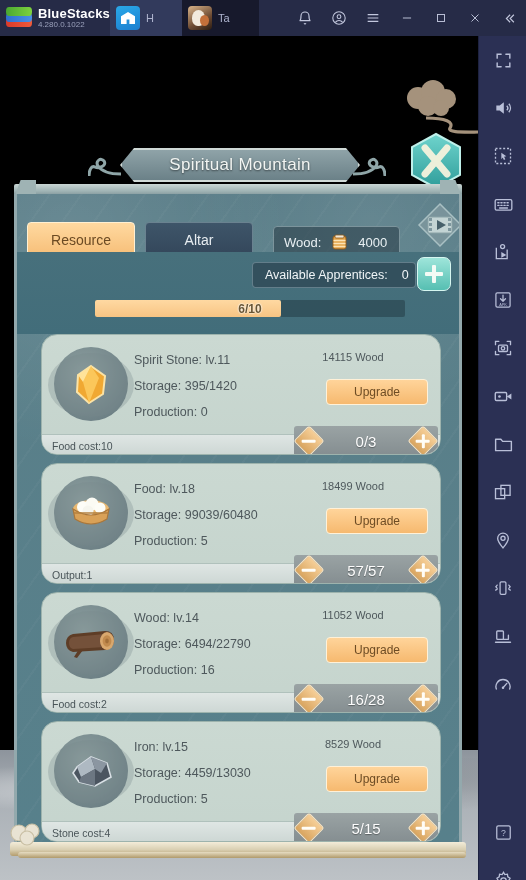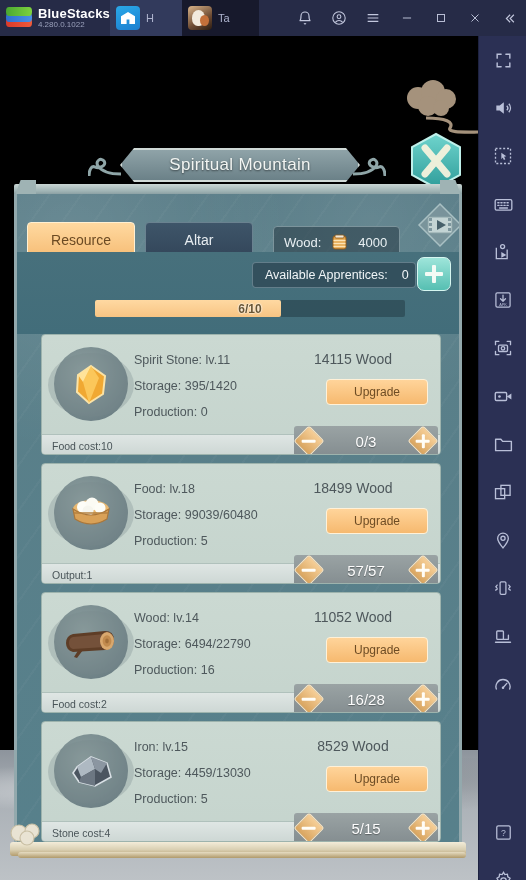--- a/index.html
+++ b/index.html
@@ -204,36 +204,36 @@
     font-size: 12px; color: #6a5634; font-weight: bold;
     text-shadow: 0 0 2px #fff, 0 0 2px #fff;
   }
 
   
   #list { position: absolute; left: 0; top: 140px; width: 448px; height: 512px; }
   .card {
     position: absolute; left: 24px; width: 400px; height: 121px;
     background: linear-gradient(#cbd9d2,#c5d4cd);
     border: 1px solid #9db3ad;
-    border-radius: 4px;
+    border-radius: 16px;
     overflow: hidden;
   }
   .card .body { position: absolute; left: 0; top: 0; width: 400px; height: 99px; }
   .card-thumb {
     position: absolute; left: 12px; top: 12px; width: 74px; height: 74px;
     border-radius: 50%;
     background: radial-gradient(circle at 40% 35%, #8ea0a0, #6e8186 75%, #5f7378);
     display: flex; align-items: center; justify-content: center;
   }
   .card-thumb .halo{position:absolute;left:-6px;top:6px;width:86px;height:64px;border-radius:50%;background:rgba(120,135,138,.30);}
   .lines { position: absolute; left: 92px; top: 12px; width: 200px; }
   .lines div { font-size: 12.5px; color: #4e585c; line-height: 26px; white-space: nowrap; }
   .card-cost {
     position: absolute; right: 14px; top: 16px; width: 150px; text-align: center;
-    font-size: 14px; color: #4e585c;
+    font-size: 11px; color: #4e585c;
   }
   .upg {
     position: absolute; right: 14px; top: 44px; width: 102px; height: 26px;
     background: linear-gradient(#ffd49a,#f6b96f);
     border: 1px solid #fff1d8; border-radius: 4px;
     display: flex; align-items: center; justify-content: center;
     color: #6d4c24; font-size: 12px;
   }
   .card .foot {
     position: absolute; left: 0; top: 99px; width: 400px; height: 22px;

